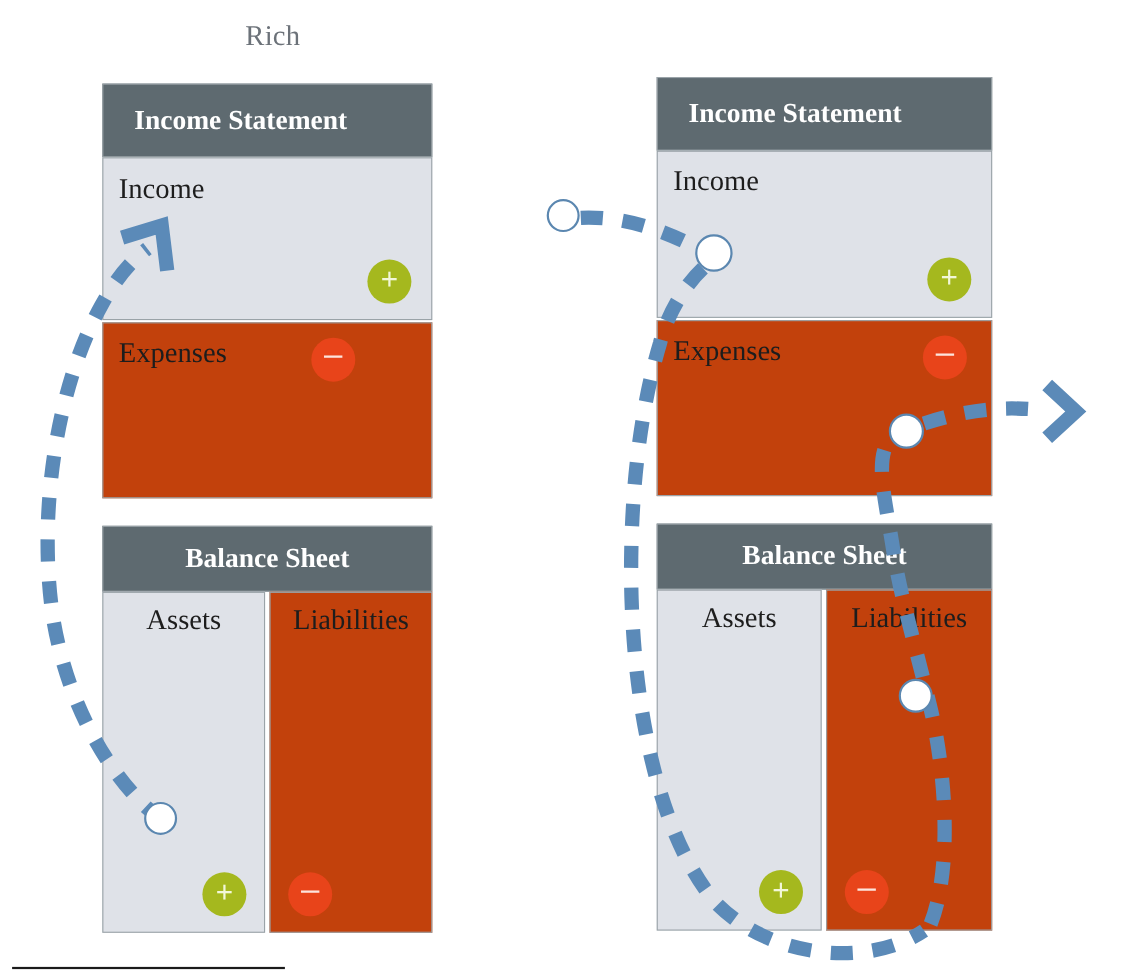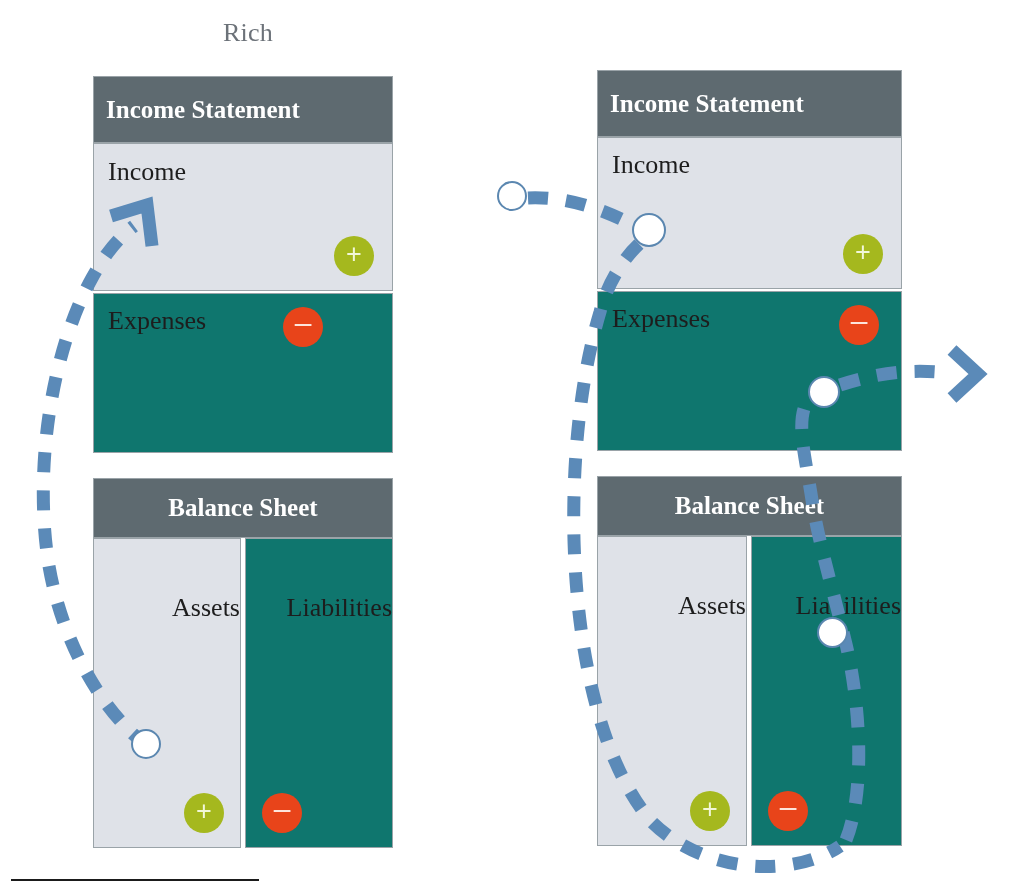--- a/index.html
+++ b/index.html
@@ -34,43 +34,42 @@
     background: #5e6a70;
     border: 1px solid #9aa3a8;
     box-sizing: border-box;
     color: #ffffff;
     font-family: "Liberation Serif", serif;
     font-weight: bold;
     font-size: 25px;
     display: flex;
     align-items: center;
   }
-  .panel-header.ph-left { padding-left: 12px; }
+  .panel-header.ph-left { padding-left: 28px; }
   .panel-header.ph-center { justify-content: center; }
 
   .cell {
     position: absolute;
     box-sizing: border-box;
     border: 1px solid #9aa3a8;
   }
   .cell.light  { background: #dfe2e8; padding-left: 16px; }
-  .cell.mid    { background: #0f766e; }
+  .cell.mid    { background: #c2410c; }
 
   .cell-label {
     position: absolute;
     font-family: "Liberation Serif", serif;
     font-size: 26px;
     color: #1d1d1d;
     white-space: nowrap;
   }
   .cell-label.centered {
     width: 100%;
-    text-align: right;
+    text-align: center;
     left: 0;
-    margin-top: 44px;
   }
 
   .badge {
     position: absolute;
     border-radius: 50%;
     display: flex;
     align-items: center;
     justify-content: center;
     color: #f2f7d8;
     font-family: "Liberation Sans", sans-serif;

